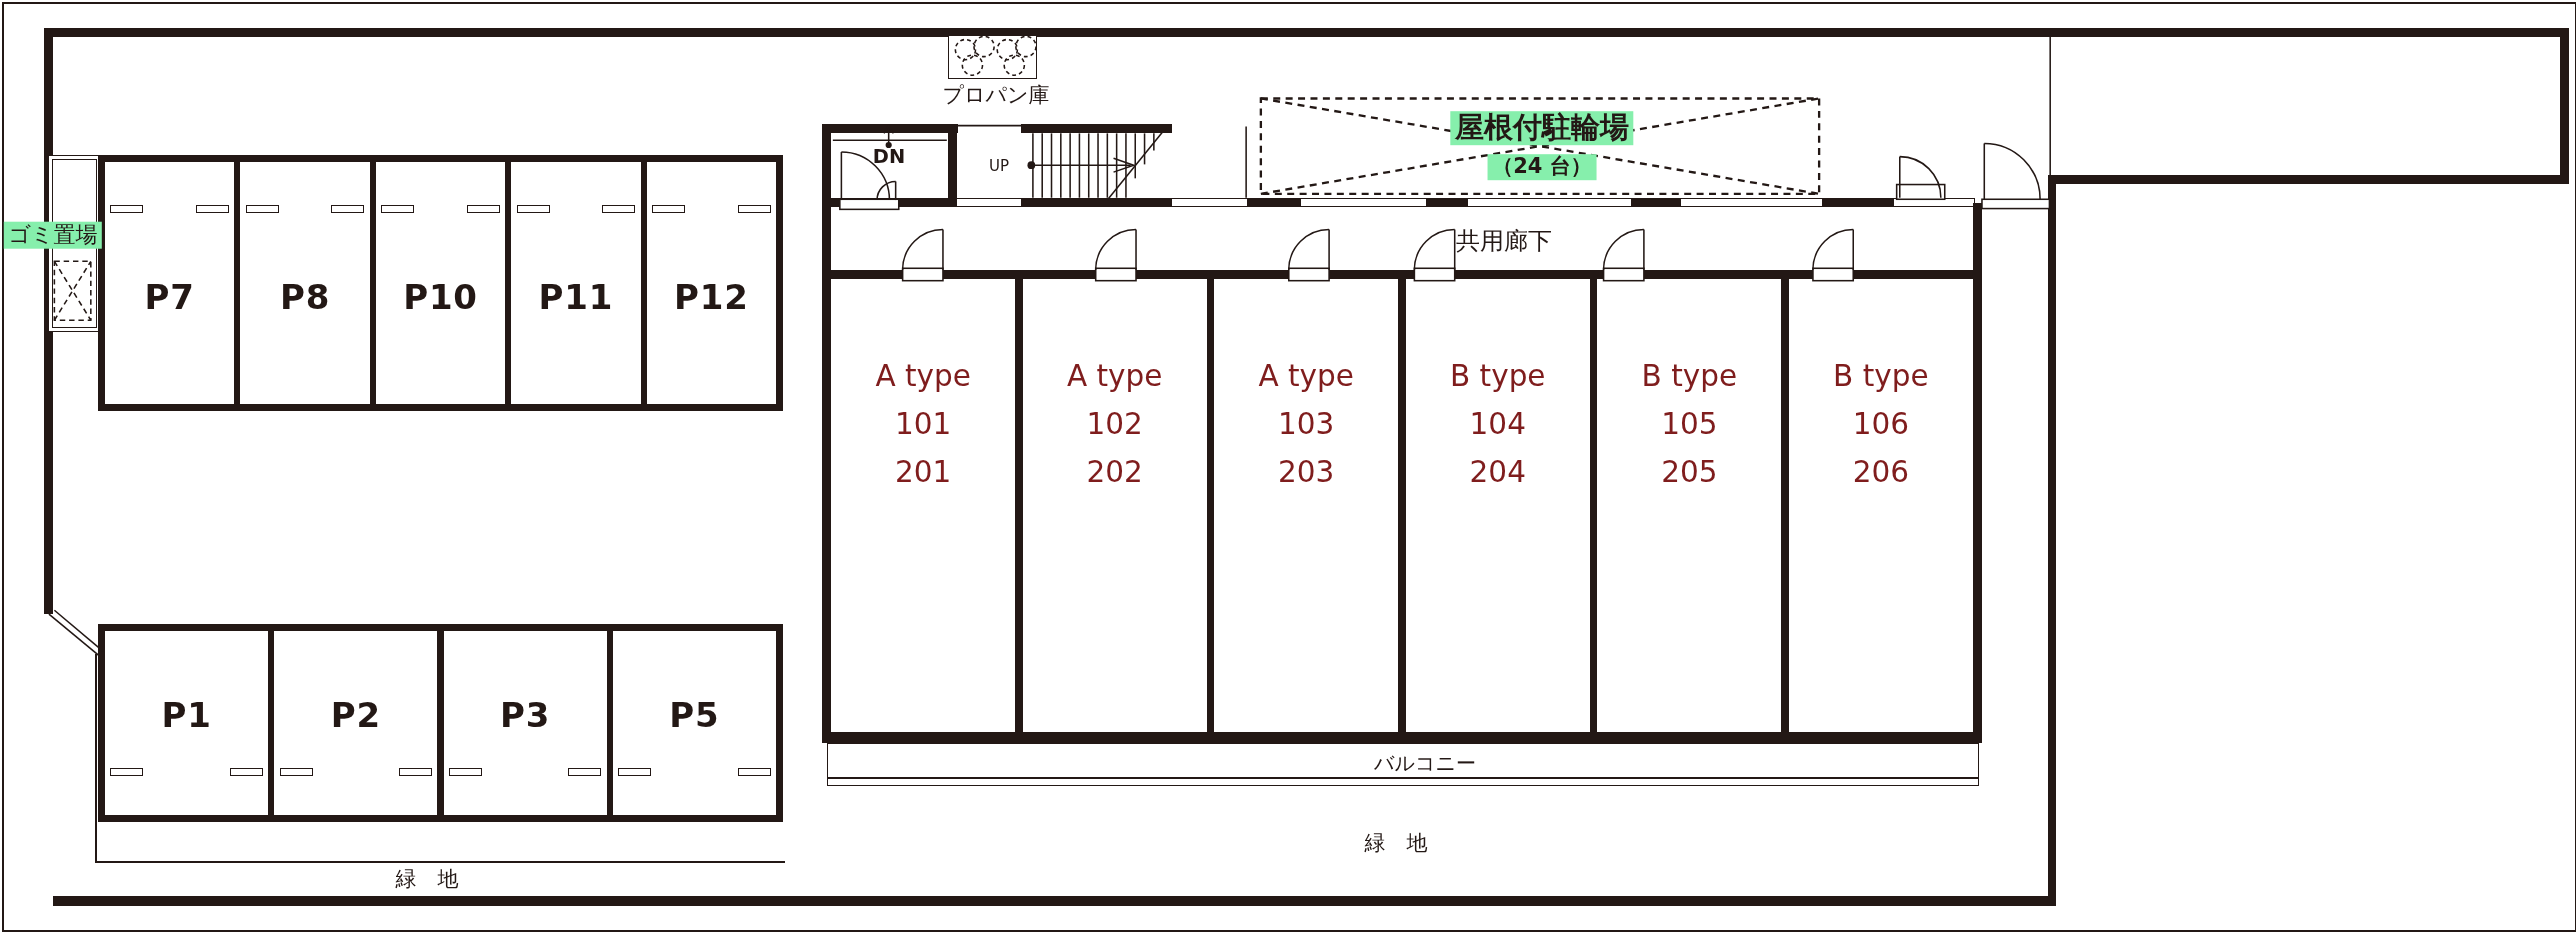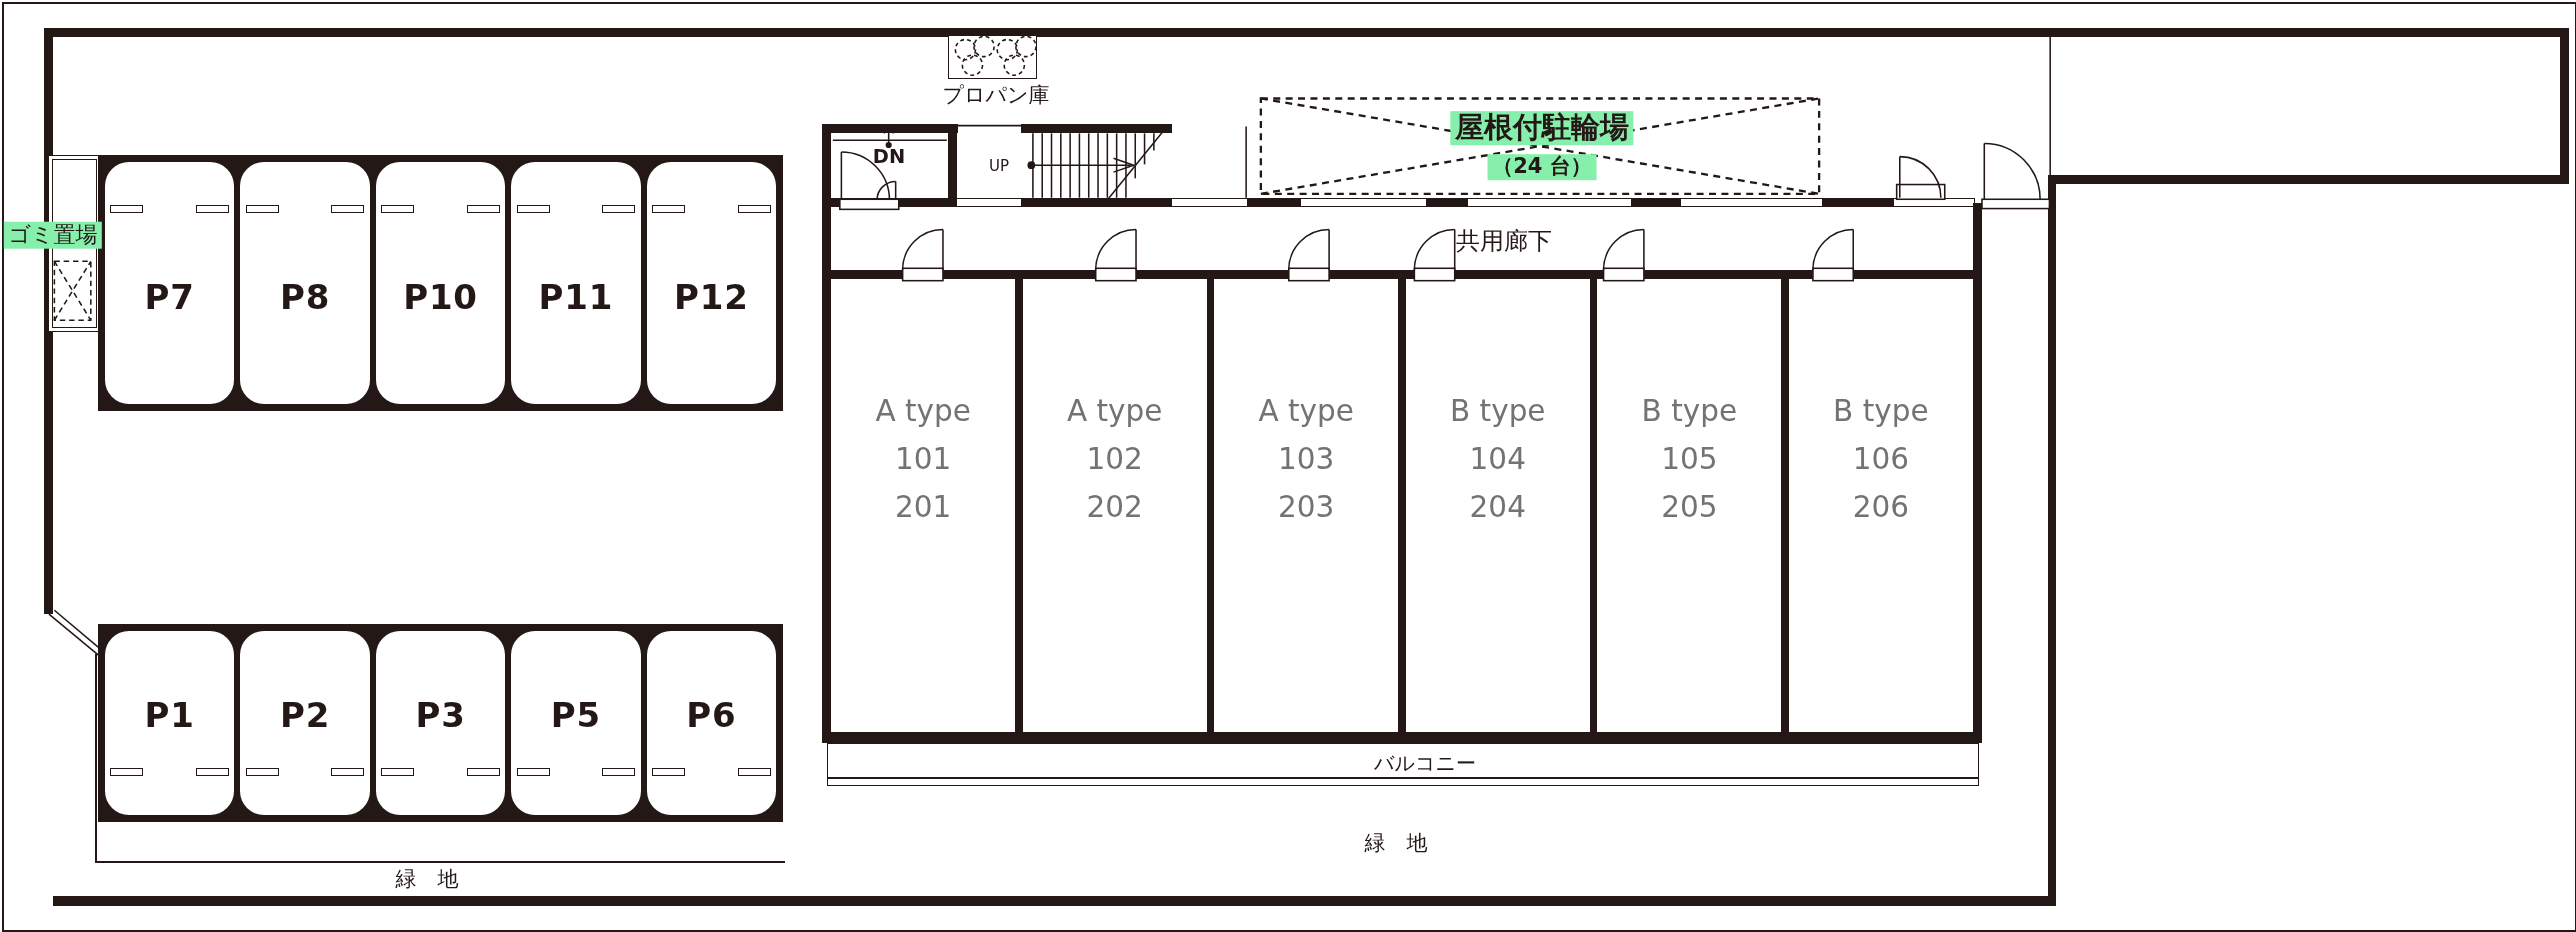--- a/index.html
+++ b/index.html
@@ -7,33 +7,33 @@
        font-family:"DejaVu Sans","Liberation Sans",sans-serif;color:#231815;}
   
   .wall{position:absolute;background:#231815;z-index:1;}
   .thin{position:absolute;background:#231815;z-index:1;}
   
   #outer-border{position:absolute;left:1.6px;top:1.6px;width:2571px;height:926px;
                 border:2.3px solid #231815;z-index:0;}
   
   .prow{position:absolute;display:flex;background:#231815;border:7px solid #231815;
         gap:6.2px;z-index:1;box-sizing:border-box;}
-  .stall{flex:1;background:#ffffff;position:relative;border-radius:24px;}
+  .stall{flex:1;background:#ffffff;position:relative;}
   .plabel{position:absolute;width:100%;text-align:center;font-size:34px;font-weight:600;
           letter-spacing:0.8px;color:#231815;}
   .stop{position:absolute;width:31px;height:6.2px;background:#ffffff;border:1.6px solid #231815;}
   .rowtop .stop{top:43px;}  .rowtop .plabel{top:115px;}
   .rowbot .stop{bottom:39px;} .rowbot .plabel{top:64px;}
   .stop-l{left:5.4px;} .stop-r{right:5.4px;}
   
   #building{position:absolute;left:822px;top:270px;width:1160px;height:473px;
             background:#231815;box-sizing:border-box;display:flex;gap:7.8px;
             padding:9.3px 9.3px 11px 9.3px;z-index:1;}
   .unit{flex:1;background:#ffffff;text-align:center;}
-  .ulabel{margin-top:108px;font-size:29.5px;font-weight:500;line-height:48px;color:#737373;}
+  .ulabel{margin-top:73px;font-size:29.5px;font-weight:500;line-height:48px;color:#7f1d1d;}
   
   #corridor-band{position:absolute;left:822px;top:198px;width:1153px;height:9.3px;
                  background:#ffffff;border:1.6px solid #231815;box-sizing:border-box;z-index:1;}
   .bandseg{position:absolute;top:198px;height:9.3px;background:#231815;z-index:2;}
   
   #balcony{position:absolute;left:827px;top:743px;width:1152px;height:43px;
            border:1.6px solid #231815;box-sizing:border-box;z-index:1;background:#fff;}
   #balcony-innerline{position:absolute;left:827px;top:777px;width:1152px;height:1.6px;
                      background:#231815;z-index:1;}
   
@@ -111,25 +111,20 @@
     </div>
   <div class="stall">
     <span class="stop stop-l"></span>
       <span class="stop stop-r"></span>
     <div class="plabel">P3</div>
     </div>
   <div class="stall">
     <span class="stop stop-l"></span>
       <span class="stop stop-r"></span>
     <div class="plabel">P5</div>
-    </div>
-  <div class="stall">
-    <span class="stop stop-l"></span>
-      <span class="stop stop-r"></span>
-    <div class="plabel">P6</div>
     </div>
 </div>
 
 <div id="building">
   <div class="unit">
     <div class="ulabel">
         <div>A type</div>
     <div>101</div>
     <div>201</div>
       </div>

